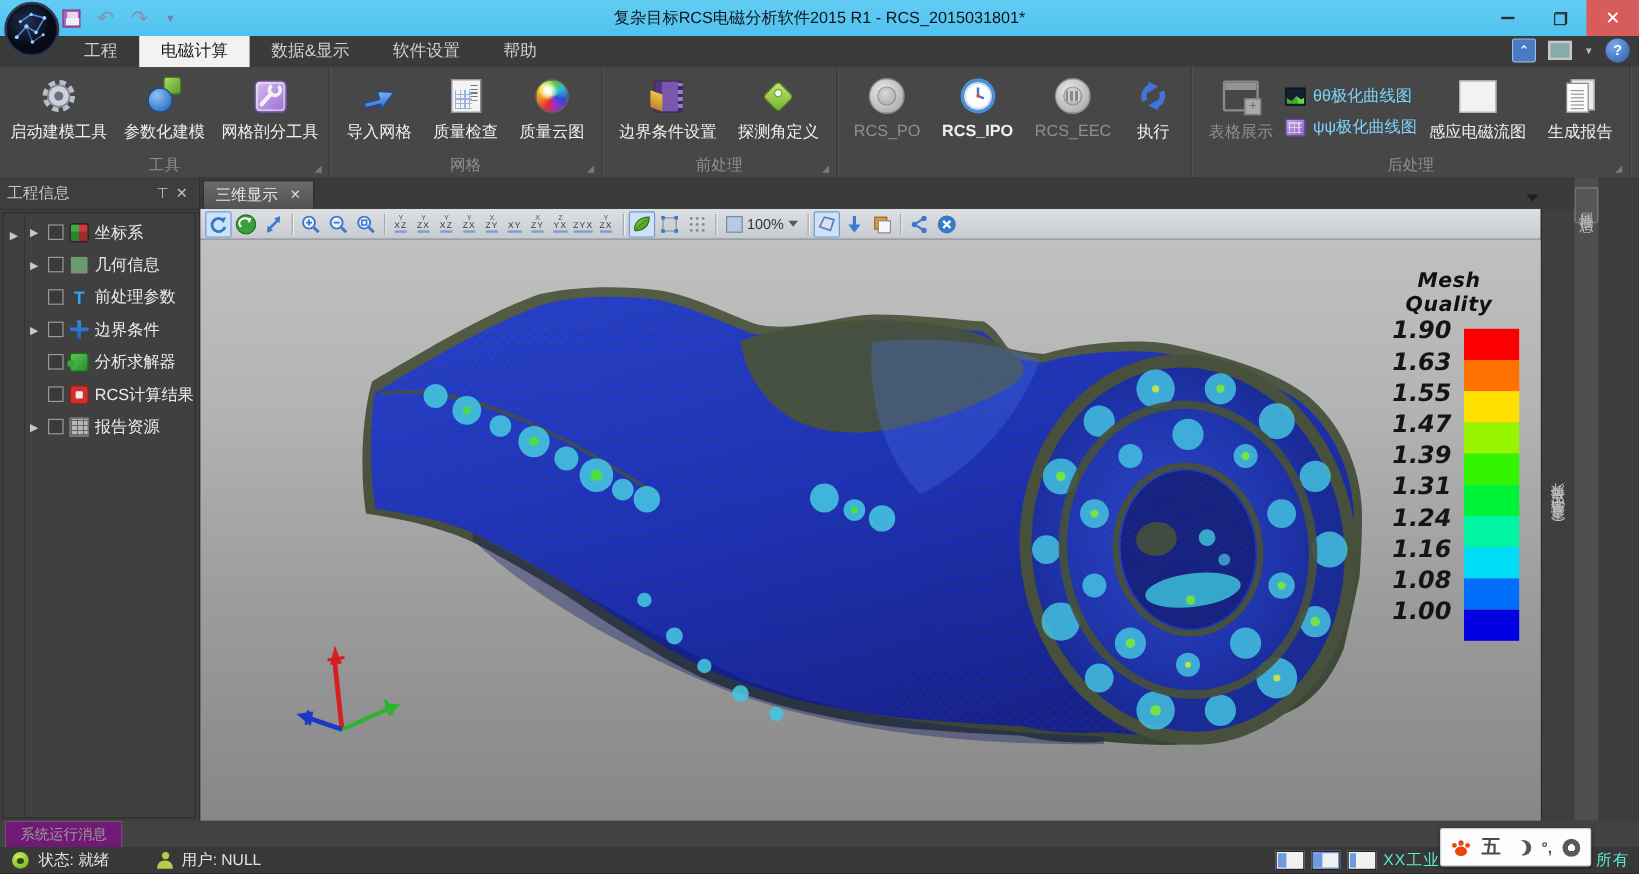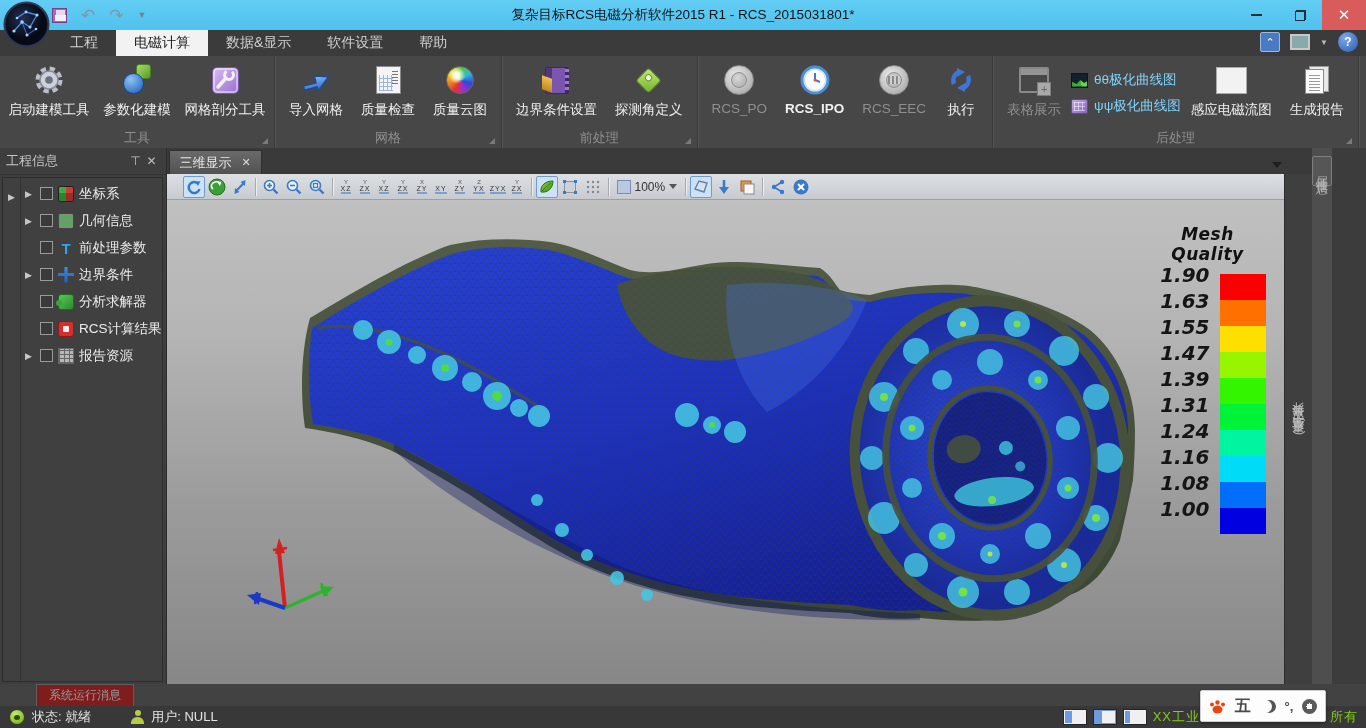--- a/index.html
+++ b/index.html
@@ -163,21 +163,21 @@
     color:#e6e6e6; font-size:13px; display:flex; align-items:center; gap:10px; padding:0 10px;
     border:1px solid #2e2e2e; border-bottom:none; }
   .doc-tab .x { font-size:11px; color:#ddd; }
   .doc-overflow { position:absolute; right:30px; bottom:6px; width:0; height:0;
     border-left:5px solid transparent; border-right:5px solid transparent; border-top:6px solid #1e1e1e; }
   .center-body { flex:1; display:flex; }
   .view-col { width:1117px; display:flex; flex-direction:column; }
 
   
   .view-toolbar { height:26px; background:linear-gradient(180deg,#dde0e3,#c7cbd0);
-    border-bottom:1px solid #9aa0a6; display:flex; align-items:center; padding:0 16px; gap:1px; }
+    border-bottom:1px solid #9aa0a6; display:flex; align-items:center; padding:0 4px; gap:1px; }
   .tb-btn { width:22px; height:22px; border:1px solid transparent; border-radius:2px;
     display:flex; align-items:center; justify-content:center; position:relative; cursor:default; }
   .tb-btn.sel { background:#cde2f7; border-color:#6f9bd2; }
   .tb-sep { width:1px; height:18px; background:#a7abb1; box-shadow:1px 0 0 #eceef0; margin:0 3px; }
   .vb { width:19px; height:20px; border:1px solid transparent; display:flex; flex-direction:column;
     align-items:center; justify-content:center; line-height:1; cursor:default; }
   .vb .s { font-size:6px; color:#555; height:6px; }
   .vb .m { font-size:7px; color:#333; letter-spacing:1px; border-bottom:2px solid #7aa0d0; }
   .tb-zoom { display:flex; align-items:center; gap:4px; padding:0 4px; }
   .tb-zoom .sq { width:14px; height:14px; background:#b9c9e2; border:1px solid #7a8ab0; }
@@ -208,40 +208,40 @@
     font-size:12px; letter-spacing:2px; }
 
   
   .right-dock { width:24px; background:#4e4e4e; }
   .dock-tab { margin:8px auto 0 auto; width:20px; padding:10px 0; background:#565656;
     border:1px solid #7e7e7e; border-radius:2px; display:flex; justify-content:center; }
   .dock-tab span { writing-mode:vertical-rl; color:#b2b2b2; font-size:12px; letter-spacing:2px; }
 
   
   .bottom-tabs { position:absolute; left:0; top:684px; width:1366px; height:22px; background:#424242; }
-  .sys-tab { position:absolute; left:4px; top:0; height:22px; padding:0 12px; background:#7f1d1d;
+  .sys-tab { position:absolute; left:4px; top:0; height:22px; padding:0 12px; background:#701a75;
     border:1px solid #5f5f5f; border-bottom:none; color:#9a9a9a; font-size:12px;
-    display:flex; align-items:center;margin-left:32px; }
+    display:flex; align-items:center; }
   .statusbar { position:absolute; left:0; top:706px; width:1366px; height:22px; background:#383838;
     display:flex; align-items:center; color:#e4e4e4; font-size:13px; }
   .sb-dot { width:14px; height:14px; border-radius:50%; margin:0 8px 0 10px;
     background:radial-gradient(circle at 38% 30%, #c6ee66, #6aa812); position:relative; }
   .sb-dot::after { content:""; position:absolute; left:4px; top:5px; width:6px; height:5px;
     border-radius:50%; background:#2e4a08; }
   .sb-user-ico { width:13px; height:14px; margin:0 7px 0 40px; position:relative; }
   .sb-user-ico::before { content:""; position:absolute; left:3.5px; top:0; width:6px; height:6px;
     border-radius:50%; background:#b4cc48; }
   .sb-user-ico::after { content:""; position:absolute; left:0; bottom:0; width:13px; height:7px;
     border-radius:6px 6px 0 0; background:#b4cc48; }
   .sb-right { margin-left:auto; display:flex; align-items:center; gap:6px; padding-right:8px; }
   .sb-win { width:24px; height:16px; background:#f0f0f0; border:1px solid #23232a; position:relative; }
   .sb-win::before { content:""; position:absolute; left:1px; top:1px; bottom:1px; width:7px; background:#6f9ae0; }
   .sb-win.b2 { box-shadow:inset 0 0 0 1px #6f9ae0; }
   .sb-win.b3::before { width:5px; }
-  .sb-copy { color:#84cc16; font-size:13px; letter-spacing:1px; }
+  .sb-copy { color:#5eead4; font-size:13px; letter-spacing:1px; }
   .sb-gap { width:118px; }
 
   
   .ime-bar { position:absolute; left:1200px; top:690px; width:126px; height:32px; background:#fdfdfd;
     border:1px solid #d0d0d0; border-radius:2px; box-shadow:0 1px 3px rgba(0,0,0,.4); z-index:40;
     display:flex; align-items:center; justify-content:space-around; padding:0 4px; }
   .ime-char { font-size:16px; font-weight:bold; color:#4a4a4a; }
   .ime-punct { font-size:13px; font-weight:bold; color:#4a4a4a; }
   .crescent { width:13px; height:13px; border-radius:50%; box-shadow:4px 0 0 0 #555; margin-right:4px; }
   .gear7 { width:15px; height:15px; border-radius:50%;

